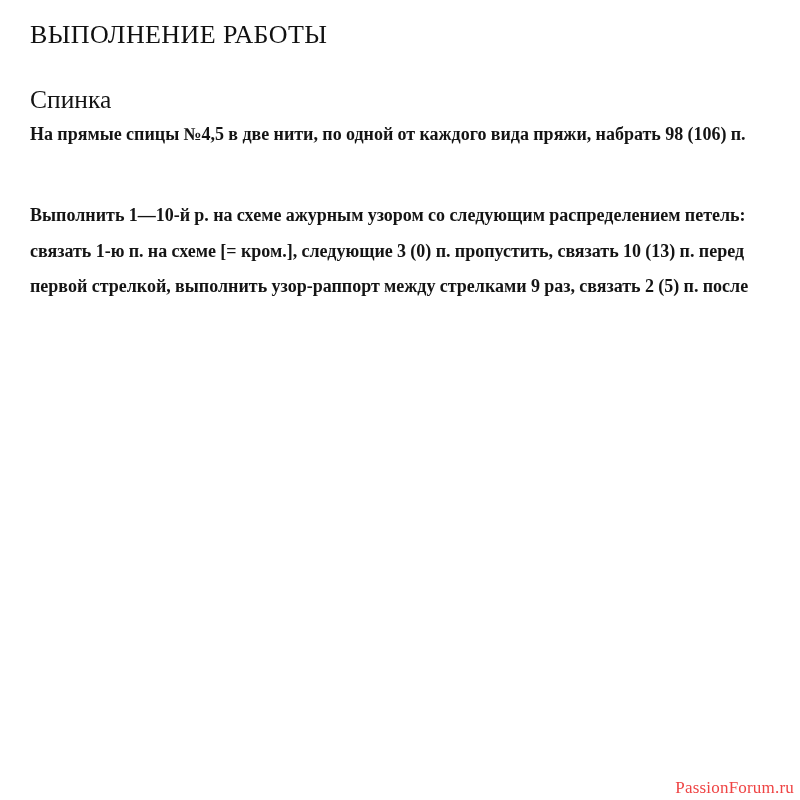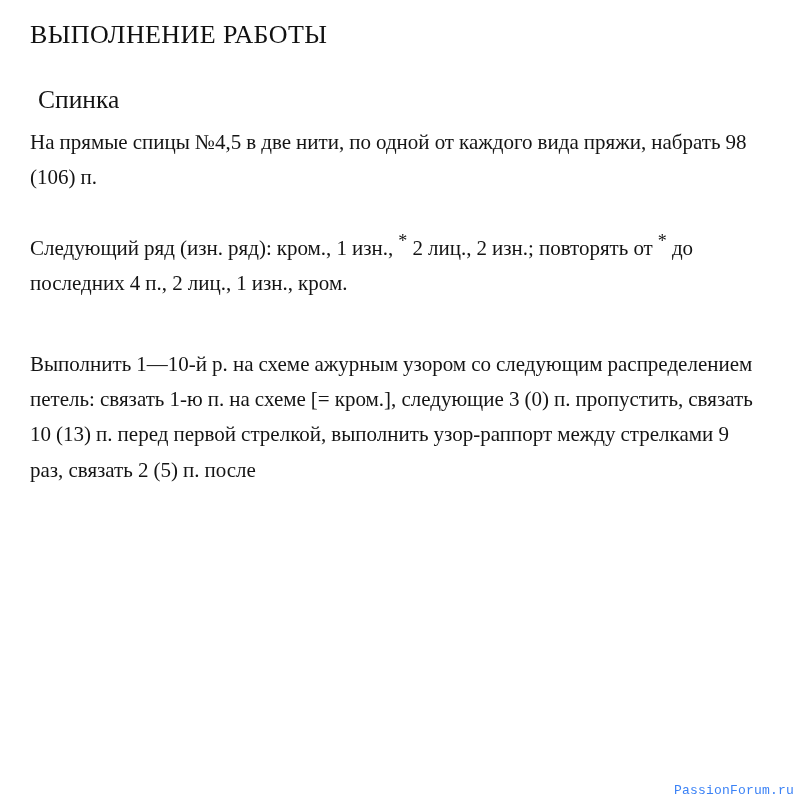--- a/index.html
+++ b/index.html
@@ -29,71 +29,71 @@
   .doc-title {
     font-size: 26px;
     line-height: 34px;
     letter-spacing: 0.4px;
     font-weight: 400;
     margin: 0 0 30px 0;
     color: #111111;
     white-space: nowrap;
   }
   .para {
-    font-size: 21px;
+    font-size: 18px;
     line-height: 35.2px;
     margin: 0 0 35px 0;
     color: #141414;
     text-align: left;
     hyphens: none;
     word-spacing: -0.2px;
+    font-weight: bold;
   }
   .para:last-of-type {
     margin-bottom: 0;
     margin-top: 46px;
   }
   .para.tight {
     margin-bottom: 0;
   }
   .block-lead {
     font-size: 25.5px;
     line-height: 35.2px;
-    margin: 8px;
+    margin: 0;
     color: #141414;
   }
   .star {
     vertical-align: 0.42em;
     font-size: 0.86em;
     line-height: 0;
   }
   .watermark {
     position: absolute;
     right: 6px;
     bottom: 2px;
-    font-family: Liberation Mono, monospace;
-    font-size: 13px;
+    font-family: Liberation Serif, serif;
+    font-size: 17px;
     letter-spacing: 0.2px;
-    color: #3b82f6;
+    color: #ef4444;
     text-shadow: 0 1px 0 #ffffff;
     user-select: none;
     white-space: nowrap;
   }
 </style>
 </head>
 <body>
 
 <div class="page">
 
   <h1 class="doc-title">ВЫПОЛНЕНИЕ РАБОТЫ</h1>
 
   <p class="block-lead">Спинка</p>
 
   <p class="para">На прямые спицы №4,5 в две нити, по одной от каждого вида пряжи, набрать 98 (106) п.</p>
 
-  <p class="para"><span>Следующий ряд (изн. ряд): кром., 1 изн., </span><span class="star">*</span><span> 2 лиц., 2 изн.; повторять от </span><span class="star">*</span><span> до последних 4 п., 2 лиц., 1 изн., кром.</span></p>
 
 
 
   <p class="para tight">Выполнить 1—10-й р. на схеме ажурным узором со следующим распределением петель: связать 1-ю п. на схеме [= кром.], следующие 3 (0) п. пропустить, связать 10 (13) п. перед первой стрелкой, выполнить узор-раппорт между стрелками 9 раз, связать 2 (5) п. после</p>
 
   <div class="watermark">PassionForum.ru</div>
 
 </div>
 
 </body></html>

